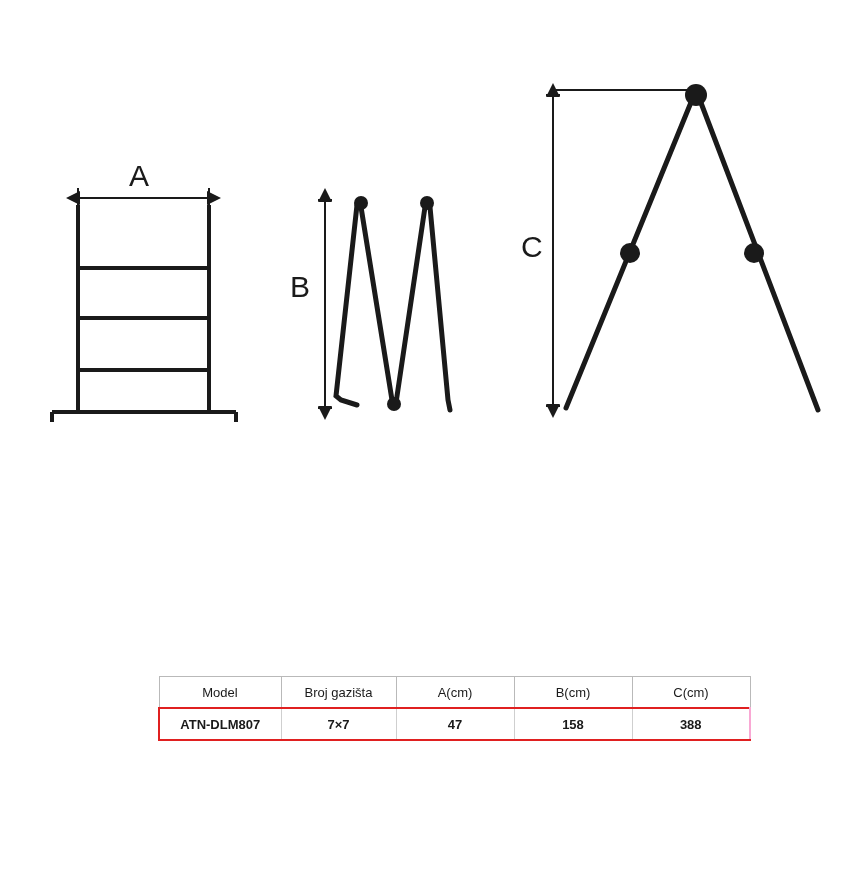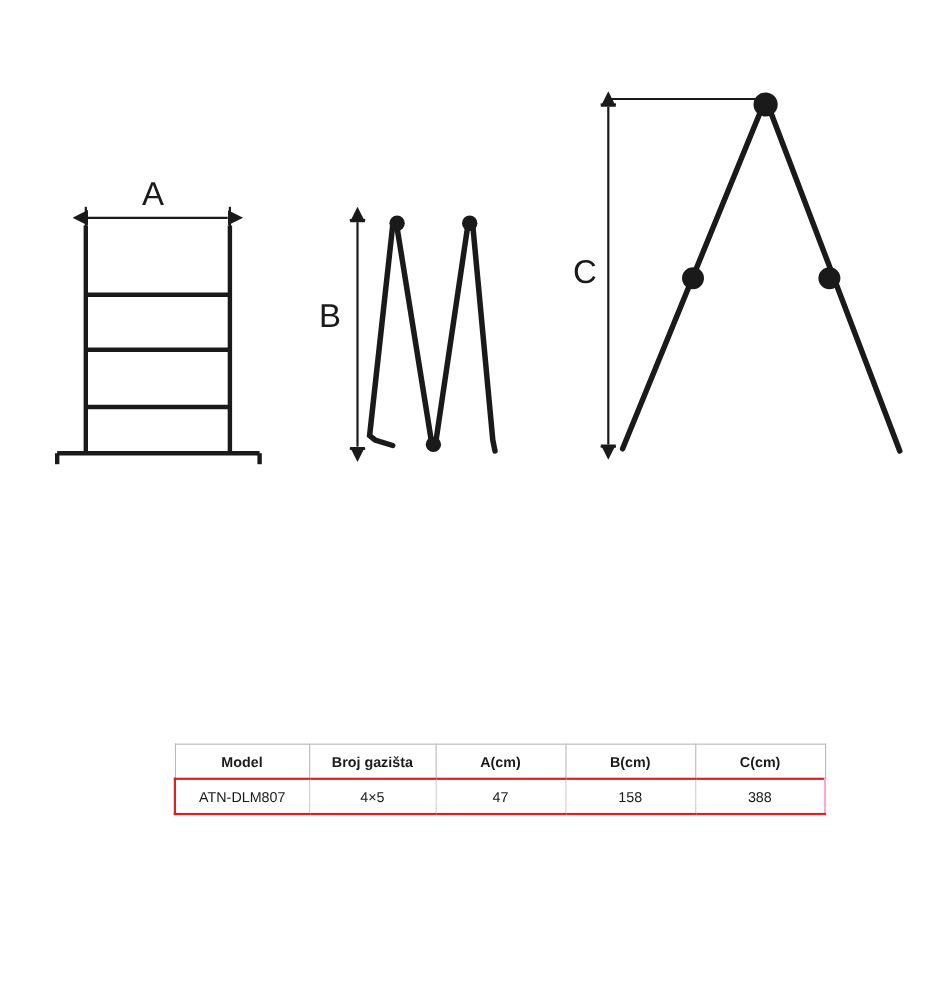--- a/index.html
+++ b/index.html
@@ -45,24 +45,24 @@
   table.spec th, table.spec td {
     border: 1px solid #b9b9b9;
     font-size: 13px;
     text-align: center;
     color: #1a1a1a;
     height: 30px;
     padding: 0 4px;
     background: #ffffff;
   }
   table.spec th {
-    font-weight: bold;
+    font-weight: normal;
   }
   table.spec td {
-    font-weight: 400;
+    font-weight: 700;
   }
   table.spec tr.data-row td {
     border-top: 2px solid #e02020;
     border-bottom: 2px solid #e02020;
     border-left-color: #cfcfcf;
     border-right-color: #cfcfcf;
   }
   table.spec tr.data-row td:first-child {
     border-left: 2px solid #e02020;
   }
@@ -153,20 +153,20 @@
         <th class="col-0">Model</th>
         <th class="col-1">Broj gazišta</th>
         <th class="col-2">A(cm)</th>
         <th class="col-3">B(cm)</th>
         <th class="col-4">C(cm)</th>
       </tr>
     </thead>
     <tbody>
       <tr class="data-row">
         <td>ATN-DLM807</td>
-        <td>4×5</td>
+        <td>7×7</td>
         <td>47</td>
         <td>158</td>
         <td>388</td>
       </tr>
     </tbody>
   </table>
 </div>
 
 </body></html>

